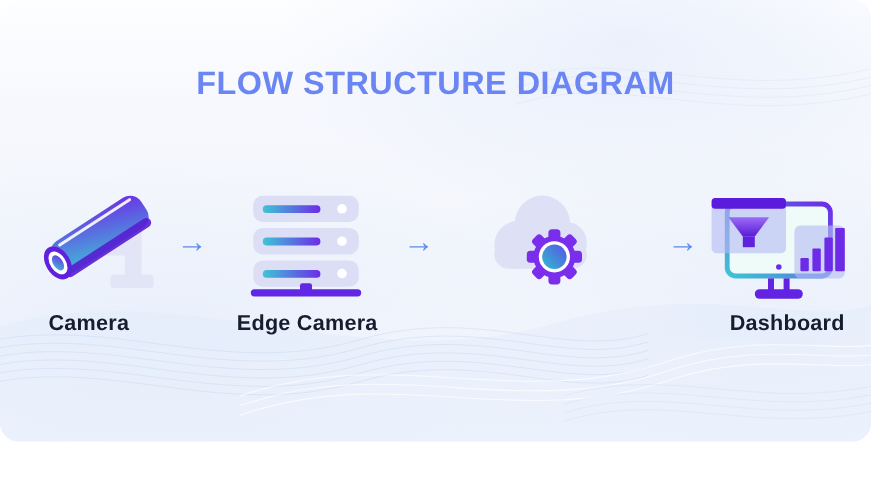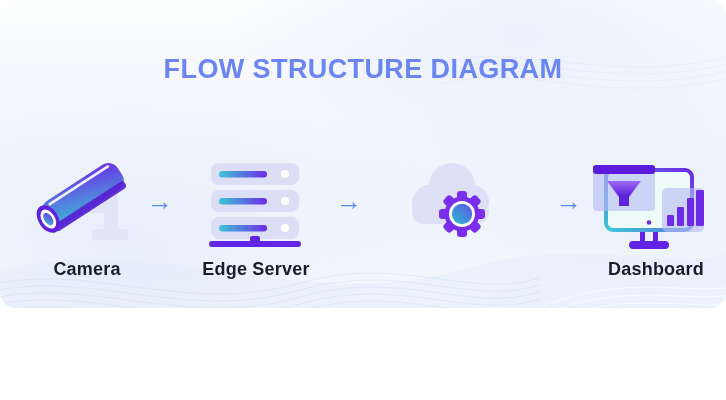--- a/index.html
+++ b/index.html
@@ -4,21 +4,21 @@
 <style>
   * { margin: 0; padding: 0; box-sizing: border-box; }
   html, body { background: #ffffff; }
   body {
     width: 726px; height: 400px;
     font-family: "Liberation Sans", "DejaVu Sans", sans-serif;
     overflow: hidden;
   }
   .card {
     position: relative;
-    width: 726px; height: 308px;
+    width: 726px; height: 368px;
     border-radius: 16px;
     overflow: hidden;
     background:
       radial-gradient(420px 200px at 72% 10%, rgba(223,231,250,0.55), rgba(223,231,250,0) 70%),
       radial-gradient(520px 240px at 18% 82%, rgba(221,232,250,0.60), rgba(221,232,250,0) 70%),
       radial-gradient(480px 220px at 88% 74%, rgba(224,233,250,0.50), rgba(224,233,250,0) 70%),
       linear-gradient(180deg, #fdfeff 0%, #f6f8fd 24%, #f3f6fc 58%, #fbfcff 100%);
   }
   .bg-waves {
     position: absolute; inset: 0;
@@ -41,21 +41,21 @@
   .icon-dashboard { left: 592px; top: 160px; width: 115px; height: 95px; }
   .stage-label {
     position: absolute;
     top: 259px;
     text-align: center;
     font-size: 18px;
     font-weight: 700;
     letter-spacing: 0.2px;
     color: #171c2e;
   }
-  .label-camera    { left: 27px;  width: 120px; }
+  .label-camera    { left: 14px;  width: 120px; }
   .label-server    { left: 191px; width: 130px; }
   .label-analysis  { left: 383px; width: 140px; }
   .label-dashboard { left: 596px; width: 120px; }
   .flow-arrow {
     position: absolute;
     top: 188px;
     font-size: 26px;
     font-weight: 700;
     color: #5c8cf0;
     line-height: 1;
@@ -144,21 +144,21 @@
         <rect x="14" y="35" width="48" height="6.5" rx="3.2" fill="url(#srvGrad)"></rect>
         <circle cx="80" cy="38" r="4" fill="#ffffff"></circle>
         <rect x="6" y="54" width="88" height="22" rx="8" fill="#dcdef5"></rect>
         <rect x="14" y="62" width="48" height="6.5" rx="3.2" fill="url(#srvGrad)"></rect>
         <circle cx="80" cy="65" r="4" fill="#ffffff"></circle>
         <rect x="45" y="73" width="10" height="7" rx="2" fill="#6227e6"></rect>
         <rect x="4" y="78" width="92" height="6" rx="3" fill="#6227e6"></rect>
       </g>
     </svg>
   </div>
-  <div class="stage-label label-server">Edge Server</div>
+  <div class="stage-label label-server">Edge Camera</div>
 
   <span class="flow-arrow arrow-2">→</span>
 
   <div class="icon-box icon-cloudgear">
     <svg viewBox="0 0 100 102">
       <defs>
         <linearGradient id="gearGrad" x1="0" y1="1" x2="1" y2="0">
           <stop offset="0" stop-color="#2fbccd"></stop>
           <stop offset="1" stop-color="#5a52e8"></stop>
         </linearGradient>

